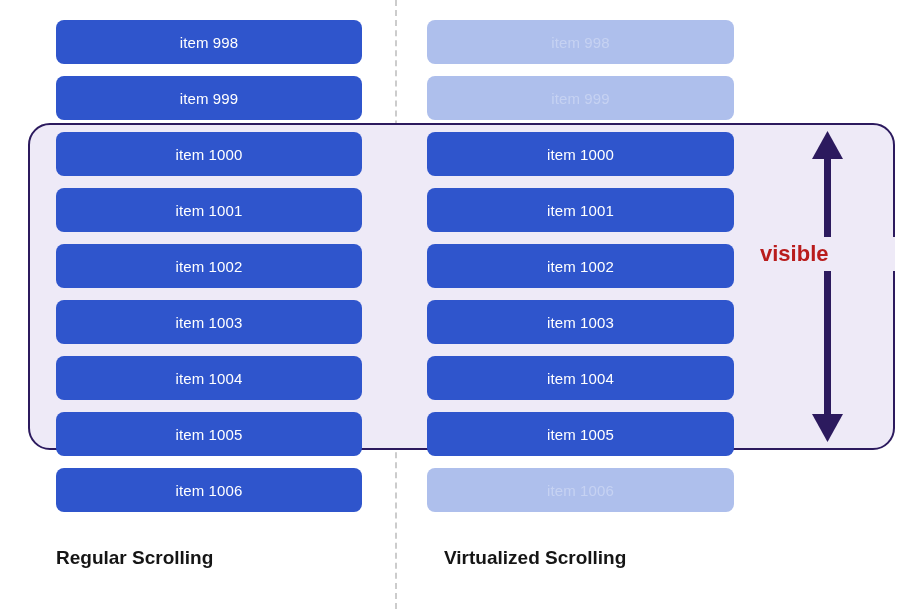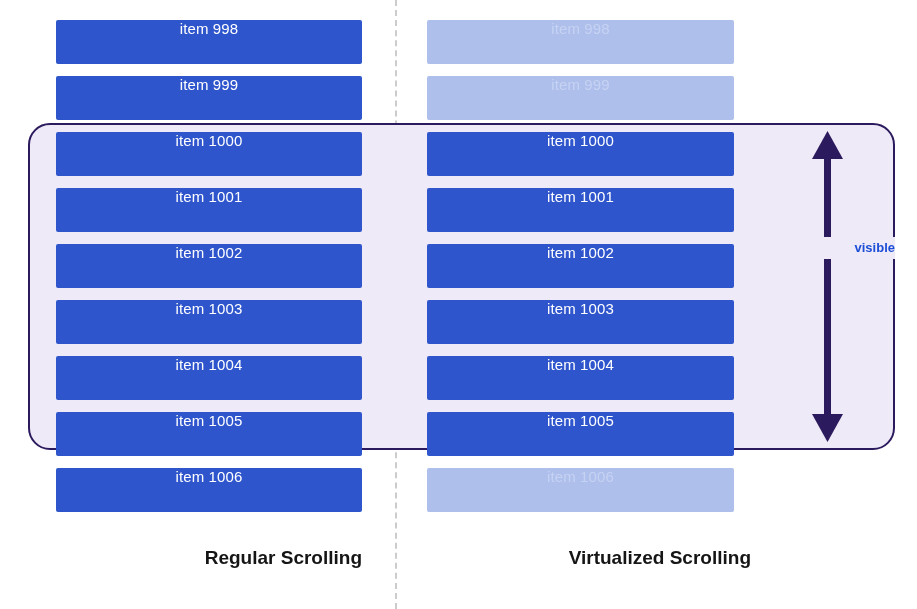--- a/index.html
+++ b/index.html
@@ -50,22 +50,23 @@
     height: 609px;
   }
   .column.left  { left: 56px;  width: 306px; }
   .column.right { left: 427px; width: 307px; }
 
   .row {
     position: absolute;
     left: 0;
     width: 100%;
     height: 44px;
-    border-radius: 2px;
+    border-radius: 8px;
     display: flex;
+    align-items: center;
     justify-content: center;
     font-size: 15px;
     letter-spacing: 0.1px;
     color: #ffffff;
     user-select: none;
   }
   .row.solid {
     background: #2f55cc;
     color: #ffffff;
   }
@@ -85,38 +86,38 @@
   .arrow-svg {
     position: absolute;
     left: 0;
     top: 0;
   }
   .viewport-label {
     position: absolute;
     left: 0;
     top: 114px;
     width: 135px;
-    text-align: right;
-    font-size: 13px;
+    text-align: left;
+    font-size: 22px;
     font-weight: bold;
     line-height: 1.26;
-    color: #1d4ed8;
+    color: #b91c1c;
     background: #eeeaf7;
     padding: 3px 0;
     user-select: none;
   }
 
   
   .caption {
     position: absolute;
     top: 547px;
     font-size: 19px;
     font-weight: bold;
     color: #151515;
-    text-align: right;
+    text-align: left;
     user-select: none;
   }
   .caption.left  { left: 56px;  width: 306px; }
   .caption.right { left: 444px; width: 307px; }
 </style>
 </head>
 <body>
 
 <div id="stage">
 

